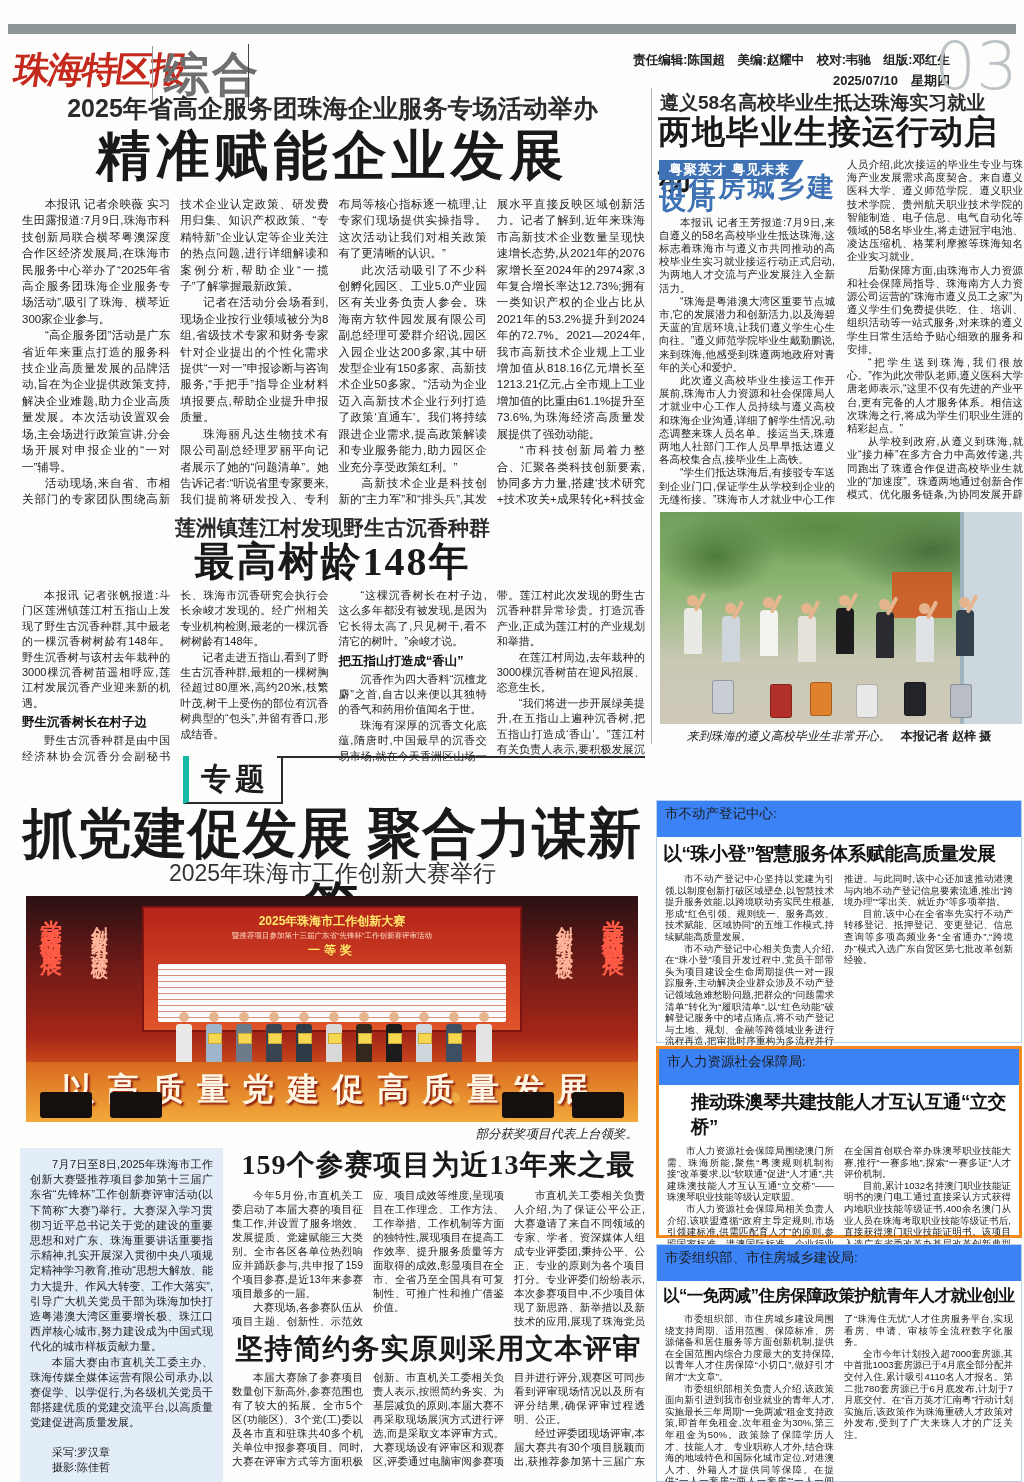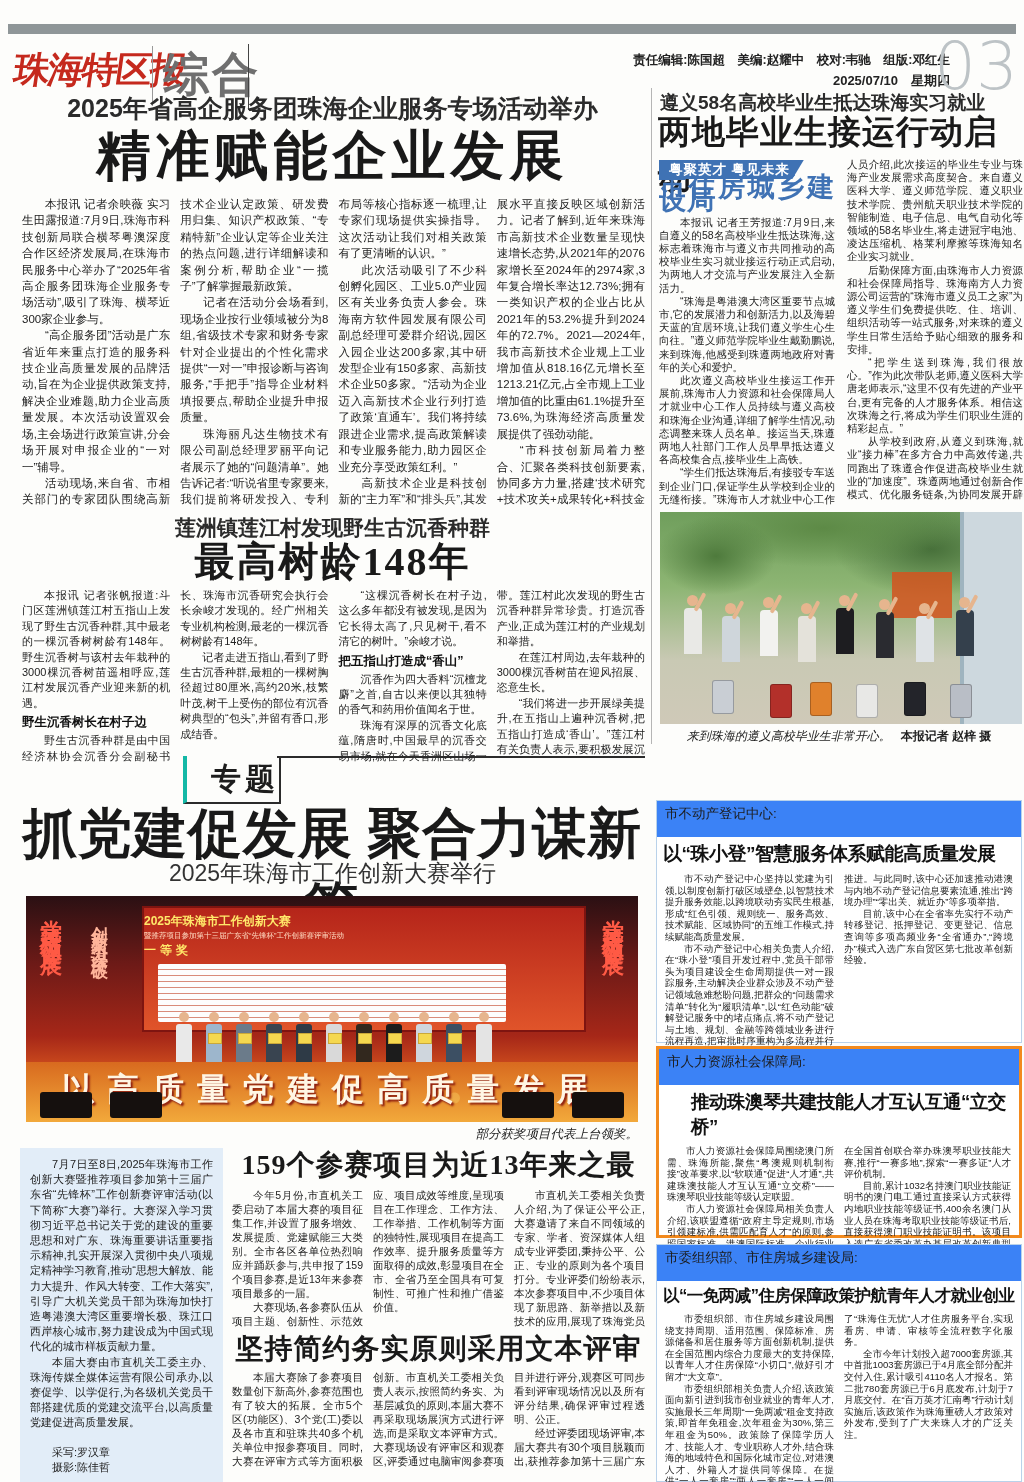--- a/index.html
+++ b/index.html
@@ -57,38 +57,38 @@
   .sfig{position:absolute;width:18px;height:46px;border-radius:4px 4px 0 0;background:var(--c);}
   .sfig::before{content:'';position:absolute;top:-13px;left:3px;width:11px;height:11px;border-radius:50%;background:#e6b58e;}
   .sfig::after{content:'';position:absolute;top:-16px;left:14px;width:4px;height:20px;border-radius:2px;
                background:#e6b58e;transform:rotate(28deg);}
   .lug{position:absolute;width:20px;height:32px;border-radius:3px;background:var(--c);border:1px solid rgba(0,0,0,.25);}
   .z-caption{left:656px;top:728px;width:366px;text-align:center;font-size:12px;color:#222;
              font-family:"Liberation Serif","DejaVu Serif",serif;}
   .z-caption .cap{font-style:italic;}
   .z-caption .credit{font-family:"Liberation Sans",sans-serif;font-weight:bold;margin-left:10px;}
   
-  .zt-box{left:183px;top:756px;width:92px;height:46px;border-left:4px solid #14b8a6;
+  .zt-box{left:183px;top:756px;width:92px;height:46px;border-left:6px solid #14b8a6;
           border-right:2px solid #2b2b2b;border-bottom:2px solid #2b2b2b;
-          text-align:right;font-size:30px;font-weight:bold;color:#1d1d1d;line-height:46px;letter-spacing:4px;}
+          text-align:center;font-size:30px;font-weight:bold;color:#1d1d1d;line-height:46px;letter-spacing:4px;}
   .zt-line{left:277px;top:756px;width:368px;height:2px;background:#2b2b2b;}
   .sp-headline{left:20px;top:798px;width:625px;font-size:54px;letter-spacing:1px;}
   .sp-subhead{left:20px;top:858px;width:625px;text-align:center;font-size:23px;color:#333;}
   
   .sp-photo{left:26px;top:896px;width:612px;height:226px;overflow:hidden;
             background:linear-gradient(180deg,#2a1013 0%,#6d1a17 30%,#a62718 62%,#d8571f 80%,#e89a35 100%);}
   .lp-side{position:absolute;top:6px;height:214px;writing-mode:vertical-rl;text-orientation:upright;
            font-weight:bold;letter-spacing:6px;}
   .lp-s1{left:10px;color:#ff5a45;font-size:22px;}
   .lp-s2{left:62px;color:#ffb49a;font-size:17px;top:16px;}
   .lp-s3{right:62px;color:#ffb49a;font-size:17px;top:16px;}
   .lp-s4{right:10px;color:#ff5a45;font-size:22px;}
-  .lp-screen{position:absolute;left:118px;top:12px;width:440px;height:122px;
+  .lp-screen{position:absolute;left:118px;top:12px;width:376px;height:122px;
              background:linear-gradient(180deg,#b5251a,#e0542a);box-shadow:0 0 0 2px #7e1410;
-             color:#fff;}
+             text-align:center;color:#fff;}
   .lp-t1{font-size:12px;font-weight:bold;color:#ffe86a;margin-top:5px;}
   .lp-t2{font-size:7.5px;color:#ffd9c0;margin-top:1px;}
   .lp-award{font-size:12px;font-weight:bold;color:#ffe86a;letter-spacing:4px;margin-top:1px;}
   .lp-list{position:absolute;left:14px;top:56px;width:348px;height:58px;background:
            repeating-linear-gradient(180deg,#fdfdfd 0 5px,#d98b7a 5px 6px);border-radius:2px;}
   .lp-person{position:absolute;top:128px;width:16px;height:38px;border-radius:3px 3px 0 0;background:var(--c);}
   .lp-person::before{content:'';position:absolute;top:-12px;left:3px;width:10px;height:10px;border-radius:50%;background:#e6b58e;}
   .lp-person.cert::after{content:'';position:absolute;top:9px;left:2px;width:12px;height:9px;
                          background:#f5d84f;border:1px solid #caa83a;}
   .lp-floor{position:absolute;left:0;top:166px;width:612px;height:60px;

